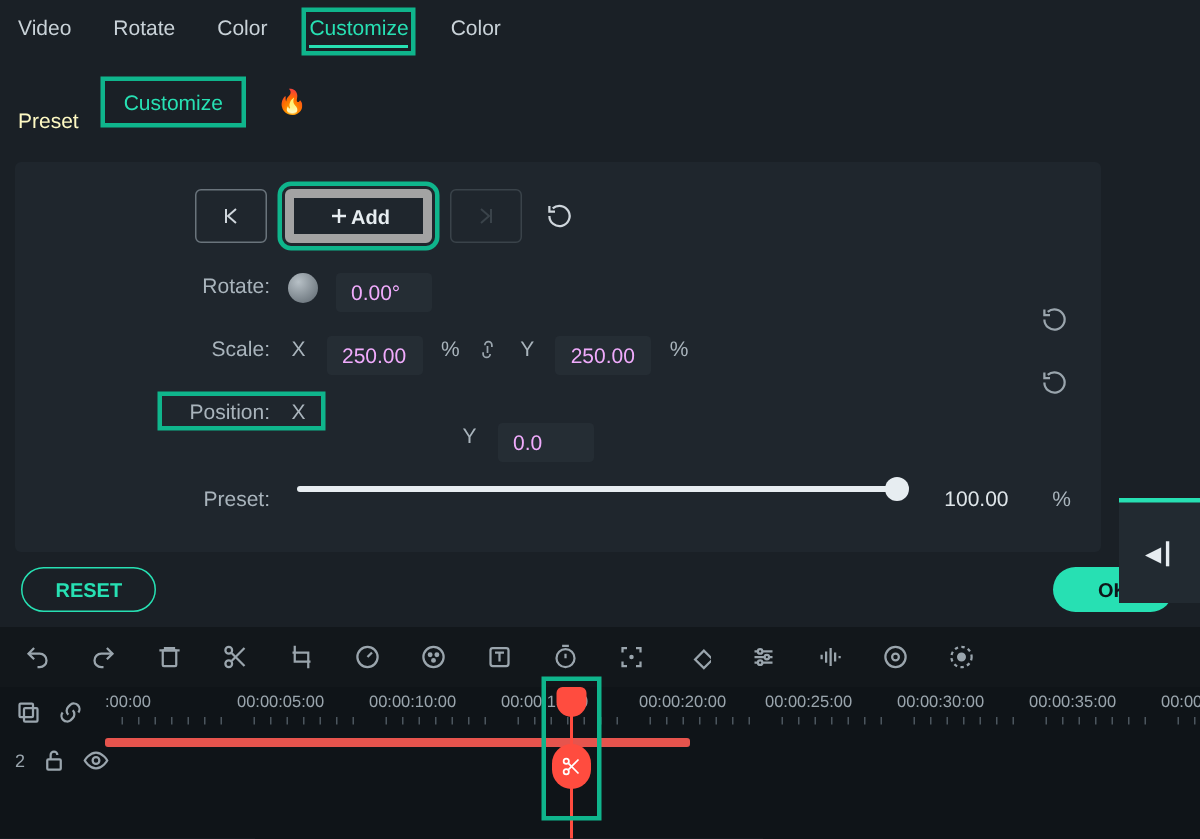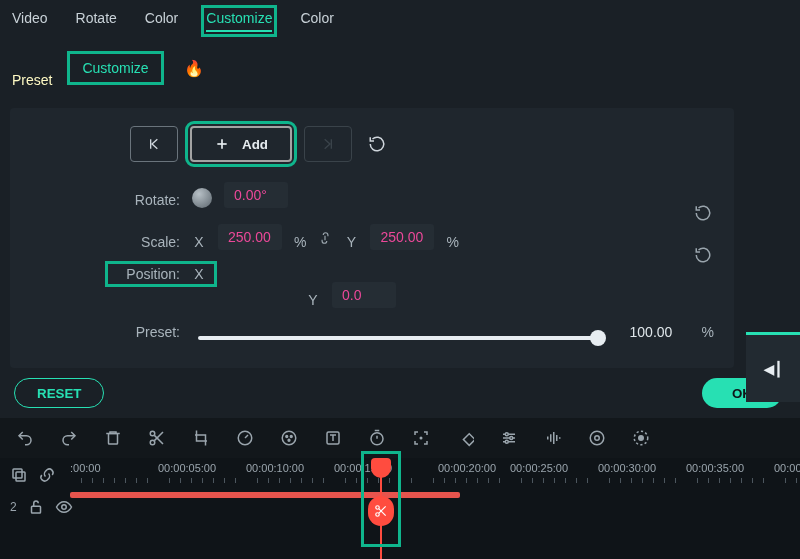--- a/index.html
+++ b/index.html
@@ -46,42 +46,42 @@
     min-width: 48px;
     border-radius: 4px;
     display: inline-flex;
     align-items: center;
     justify-content: center;
     cursor: pointer;
   }
   .btn-small.disabled { border-color: #3a434a; color: #3a434a; }
   .btn-add {
     background: transparent;
-    border: 2px solid #a3a3a3;
+    border: 6px solid #a3a3a3;
     color: #e7edf1;
     height: 36px;
     padding: 0 22px;
     border-radius: 4px;
     display: inline-flex;
     align-items: center;
-    gap: 12px;
+    gap: 0;
     font-weight: 600;
     cursor: pointer;
   }
   .reset-circ { width: 26px; height: 26px; display: inline-flex; align-items: center; justify-content: center; color: #cfd6dc; cursor: pointer; }
 
-  .prop-row { display: flex; align-items: flex-end; gap: 12px; margin-bottom: 16px; }
+  .prop-row { display: flex; align-items: flex-start; gap: 12px; margin-bottom: 16px; }
   .prop-row .plabel { color: #a9b4bc; width: 70px; text-align: right; }
   .knob {
     width: 20px; height: 20px; border-radius: 50%;
     background: radial-gradient(circle at 35% 30%, #b7c0c6, #5b656d);
   }
   .val-box {
     background: #252d34;
-    color: #ec4899;
+    color: #f0abfc;
     padding: 4px 10px;
     min-width: 64px;
     text-align: left;
     border-radius: 3px;
     border: none;
     height: 26px;
     line-height: 18px;
   }
   .unit { color: #a9b4bc; }
   .axis-lbl { color: #a9b4bc; width: 14px; text-align: center; }
@@ -480,21 +480,21 @@
       <div class="minor" style="left: 242px;"></div>
       <div class="minor" style="left: 253px;"></div>
       <div class="tick" style="left: 264px;">00:00:15:00</div>
       <div class="minor" style="left: 275px;"></div>
       <div class="minor" style="left: 286px;"></div>
       <div class="minor" style="left: 297px;"></div>
       <div class="minor" style="left: 308px;"></div>
       <div class="minor" style="left: 319px;"></div>
       <div class="minor" style="left: 330px;"></div>
       <div class="minor" style="left: 341px;"></div>
-      <div class="tick" style="left: 368px;">00:00:20:00</div>
+      <div class="tick" style="left: 356px;">00:00:20:00</div>
       <div class="minor" style="left: 363px;"></div>
       <div class="minor" style="left: 374px;"></div>
       <div class="minor" style="left: 385px;"></div>
       <div class="minor" style="left: 396px;"></div>
       <div class="minor" style="left: 407px;"></div>
       <div class="minor" style="left: 418px;"></div>
       <div class="minor" style="left: 429px;"></div>
       <div class="tick" style="left: 440px;">00:00:25:00</div>
       <div class="minor" style="left: 451px;"></div>
       <div class="minor" style="left: 462px;"></div>

